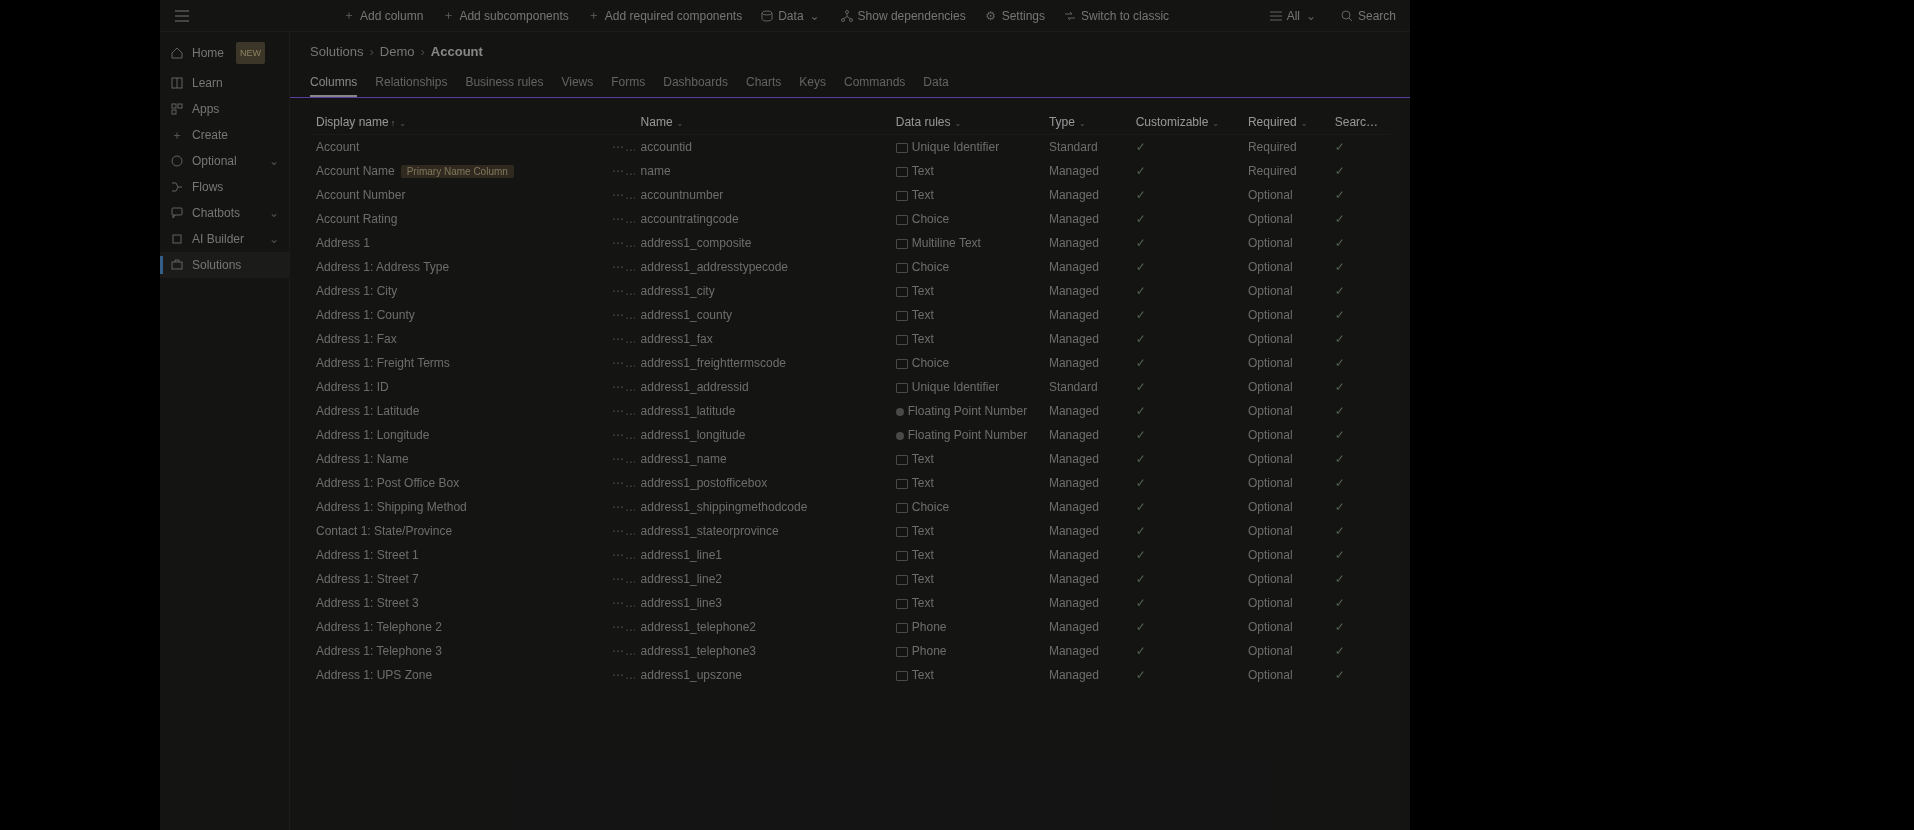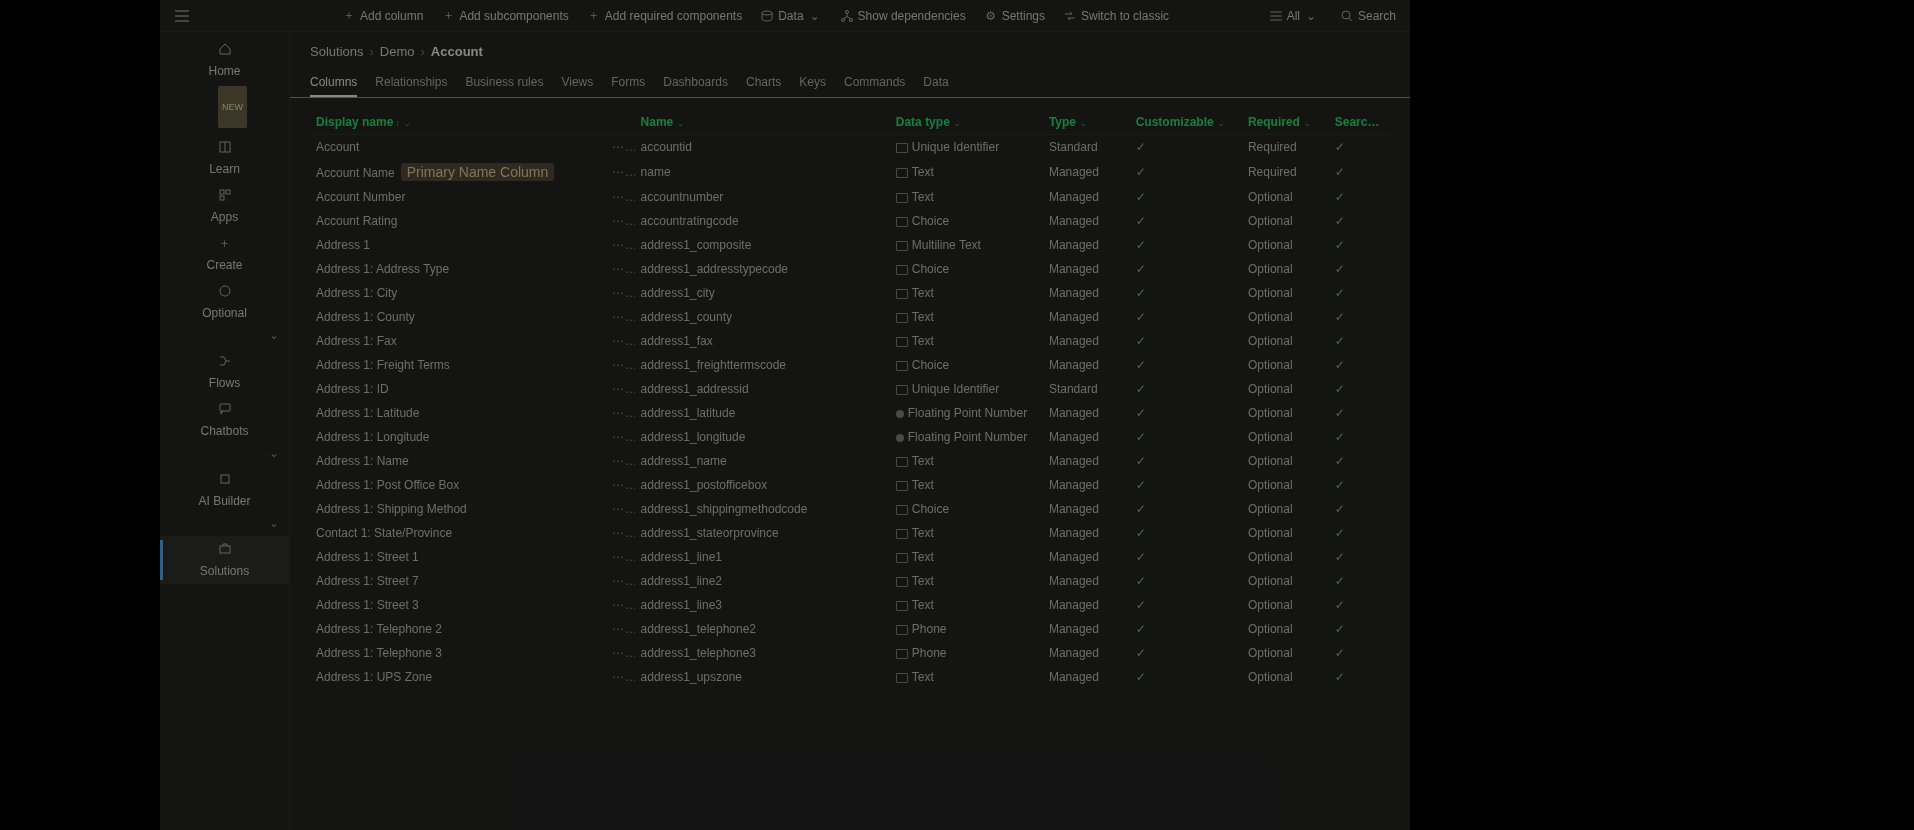--- a/index.html
+++ b/index.html
@@ -10,48 +10,48 @@
 
 .cmdbar { height: 32px; display: flex; align-items: center; padding: 0 8px; border-bottom: 1px solid #2a2a29; }
 .hamburger { width: 28px; height: 28px; display: flex; align-items: center; justify-content: center; cursor: pointer; }
 .cmdbar-left { display: flex; align-items: center; gap: 6px; margin-left: 140px; }
 .cmdbar-right { margin-left: auto; display: flex; gap: 10px; }
 .cmd-btn { display: flex; align-items: center; gap: 4px; padding: 4px 6px; cursor: pointer; color: #b6b5b3; }
 .cmd-icon { width: 14px; height: 14px; display: inline-flex; align-items: center; justify-content: center; opacity: 0.8; }
 
 
 .leftnav { position: absolute; left: 0; top: 32px; bottom: 0; width: 130px; background: #1f1f1e; border-right: 1px solid #2a2a29; padding-top: 4px; }
-.nav-item { display: flex; align-items: center; gap: 8px; padding: 6px 10px; cursor: pointer; color: #b6b5b3; position: relative; flex-direction: column; }
+.nav-item { display: flex; align-items: center; gap: 8px; padding: 6px 10px; cursor: pointer; color: #b6b5b3; position: relative; }
 .nav-item.selected { background: #2a2a29; }
 .nav-item.selected::before { content: ''; position: absolute; left: 0; top: 4px; bottom: 4px; width: 3px; background: #5094cf; }
 .nav-item .chev { margin-left: auto; opacity: 0.6; }
-.nav-badge { background: #5d5340; color: #d6c68f; font-size: 9px; padding: 16px 4px; border-radius: 2px; margin-left: 16px; }
+.nav-badge { background: #5d5340; color: #d6c68f; font-size: 9px; padding: 6px 4px; border-radius: 2px; margin-left: 4px; }
 .nav-icon { width: 14px; height: 14px; display: inline-flex; align-items: center; justify-content: center; opacity: 0.8; }
 
 
 .main { position: absolute; left: 130px; right: 0; top: 32px; bottom: 0; overflow: auto; }
 .breadcrumb { padding: 12px 20px 4px; display: flex; align-items: center; gap: 6px; font-size: 13px; }
 .breadcrumb .sep { opacity: 0.5; }
 .breadcrumb .current { font-weight: 600; color: #d0cfcd; }
 .breadcrumb a { color: #b6b5b3; cursor: pointer; }
 
 .tabs { display: flex; gap: 18px; padding: 6px 20px 0; border-bottom: 1px solid #8b5cf6; }
 .tab { padding: 6px 0; cursor: pointer; color: #9a9997; }
 .tab.active { color: #d0cfcd; border-bottom: 2px solid #d0cfcd; }
 
 
 .table-wrap { padding: 12px 20px; }
 table { width: 100%; border-collapse: collapse; table-layout: fixed; }
 th, td { text-align: left; padding: 5px 6px; font-size: 12px; white-space: nowrap; overflow: hidden; text-overflow: ellipsis; }
-thead th { font-weight: 700; color: #22c55e; border-bottom: 1px solid #2a2a29; position: relative; }
+thead th { font-weight: 400; color: #e5e5e5; border-bottom: 1px solid #2a2a29; position: relative; }
 thead th .sort { font-size: 9px; margin-left: 2px; opacity: 0.7; }
 thead th .dd { font-size: 8px; margin-left: 4px; opacity: 0.5; }
 tbody td { color: #a8a7a5; }
 .row-actions { color: #7a7977; text-align: right; padding-right: 14px; letter-spacing: 1px; }
-.pill { background: #4a4030; color: #c4b68a; font-size: 14px; padding: 1px 6px; border-radius: 2px; margin-left: 6px; }
+.pill { background: #4a4030; color: #c4b68a; font-size: 10px; padding: 1px 6px; border-radius: 2px; margin-left: 6px; }
 .dt-icon { display: inline-block; width: 12px; height: 10px; margin-right: 4px; vertical-align: middle; opacity: 0.6; border: 1px solid currentColor; border-radius: 1px; font-size: 0; }
 .dt-icon.float { border-radius: 50%; width: 8px; height: 8px; background: currentColor; border: none; }
 .check { color: #7a9a7a; }
 .col-check { text-align: left; }
 
 
 col.c-disp { width: 290px; }
 col.c-act { width: 28px; }
 col.c-name { width: 250px; }
 col.c-type { width: 150px; }
@@ -254,21 +254,21 @@
             <col class="c-typ">
             <col class="c-cust">
             <col class="c-req">
             <col class="c-srch">
         </colgroup>
         <thead>
           <tr>
             <th><span>Display name</span><span class="sort">↑</span><span class="dd">⌄</span></th>
             <th></th>
             <th><span>Name</span><span class="dd">⌄</span></th>
-            <th><span>Data type</span><span class="dd">⌄</span></th>
+            <th><span>Data rules</span><span class="dd">⌄</span></th>
             <th><span>Type</span><span class="dd">⌄</span></th>
             <th><span>Customizable</span><span class="dd">⌄</span></th>
             <th><span>Required</span><span class="dd">⌄</span></th>
             <th><span>Searcha...</span></th>
           </tr>
         </thead>
         <tbody id="tbody">
             <tr>
               <td>Account</td>
               <td class="row-actions">⋯</td>

